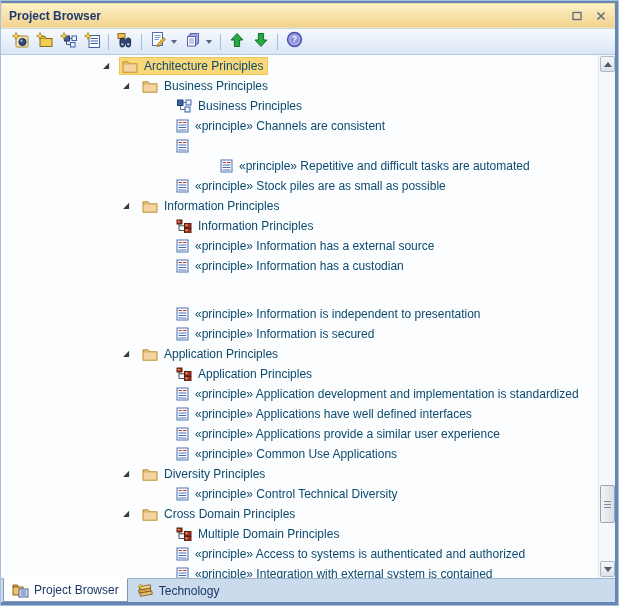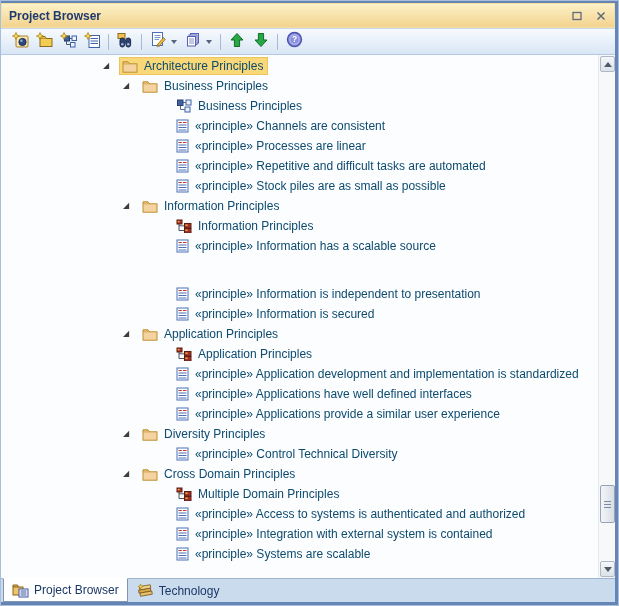--- a/index.html
+++ b/index.html
@@ -215,24 +215,23 @@
             <span class="ticon">
               <svg width="13" height="14" viewBox="0 0 13 14">
                 <rect x="1" y="1" width="11" height="12" fill="#ffffff" stroke="#4a6fb5"></rect>
                 <line x1="2.5" y1="3.5" x2="5.8" y2="3.5" stroke="#c0392b"></line>
                 <line x1="7" y1="3.5" x2="10.5" y2="3.5" stroke="#c0392b"></line>
                 <line x1="2.5" y1="6" x2="10.5" y2="6" stroke="#4a6fb5"></line>
                 <line x1="2.5" y1="8.5" x2="10.5" y2="8.5" stroke="#4a6fb5"></line>
                 <line x1="2.5" y1="11" x2="10.5" y2="11" stroke="#4a6fb5"></line>
               </svg>
             </span>
-            <span class="tlabel">«principle» Processes are linear</span>
-          </span>
-        </div>
-        <div class="trow" style="padding-left: 172px;">
+          </span>
+        </div>
+        <div class="trow" style="padding-left: 172px; margin-left: 44px;">
           <span class="selwrap">
             <span class="ticon">
               <svg width="13" height="14" viewBox="0 0 13 14">
                 <rect x="1" y="1" width="11" height="12" fill="#ffffff" stroke="#4a6fb5"></rect>
                 <line x1="2.5" y1="3.5" x2="5.8" y2="3.5" stroke="#c0392b"></line>
                 <line x1="7" y1="3.5" x2="10.5" y2="3.5" stroke="#c0392b"></line>
                 <line x1="2.5" y1="6" x2="10.5" y2="6" stroke="#4a6fb5"></line>
                 <line x1="2.5" y1="8.5" x2="10.5" y2="8.5" stroke="#4a6fb5"></line>
                 <line x1="2.5" y1="11" x2="10.5" y2="11" stroke="#4a6fb5"></line>
               </svg>
@@ -288,21 +287,36 @@
             <span class="ticon">
               <svg width="13" height="14" viewBox="0 0 13 14">
                 <rect x="1" y="1" width="11" height="12" fill="#ffffff" stroke="#4a6fb5"></rect>
                 <line x1="2.5" y1="3.5" x2="5.8" y2="3.5" stroke="#c0392b"></line>
                 <line x1="7" y1="3.5" x2="10.5" y2="3.5" stroke="#c0392b"></line>
                 <line x1="2.5" y1="6" x2="10.5" y2="6" stroke="#4a6fb5"></line>
                 <line x1="2.5" y1="8.5" x2="10.5" y2="8.5" stroke="#4a6fb5"></line>
                 <line x1="2.5" y1="11" x2="10.5" y2="11" stroke="#4a6fb5"></line>
               </svg>
             </span>
-            <span class="tlabel">«principle» Information has a scalable source</span>
+            <span class="tlabel">«principle» Information has a external source</span>
+          </span>
+        </div>
+        <div class="trow" style="padding-left: 172px;">
+          <span class="selwrap">
+            <span class="ticon">
+              <svg width="13" height="14" viewBox="0 0 13 14">
+                <rect x="1" y="1" width="11" height="12" fill="#ffffff" stroke="#4a6fb5"></rect>
+                <line x1="2.5" y1="3.5" x2="5.8" y2="3.5" stroke="#c0392b"></line>
+                <line x1="7" y1="3.5" x2="10.5" y2="3.5" stroke="#c0392b"></line>
+                <line x1="2.5" y1="6" x2="10.5" y2="6" stroke="#4a6fb5"></line>
+                <line x1="2.5" y1="8.5" x2="10.5" y2="8.5" stroke="#4a6fb5"></line>
+                <line x1="2.5" y1="11" x2="10.5" y2="11" stroke="#4a6fb5"></line>
+              </svg>
+            </span>
+            <span class="tlabel">«principle» Information has a custodian</span>
           </span>
         </div>
         <div class="trow" style="padding-left: 172px; margin-top: 28px;">
           <span class="selwrap">
             <span class="ticon">
               <svg width="13" height="14" viewBox="0 0 13 14">
                 <rect x="1" y="1" width="11" height="12" fill="#ffffff" stroke="#4a6fb5"></rect>
                 <line x1="2.5" y1="3.5" x2="5.8" y2="3.5" stroke="#c0392b"></line>
                 <line x1="7" y1="3.5" x2="10.5" y2="3.5" stroke="#c0392b"></line>
                 <line x1="2.5" y1="6" x2="10.5" y2="6" stroke="#4a6fb5"></line>
@@ -392,20 +406,35 @@
               <svg width="13" height="14" viewBox="0 0 13 14">
                 <rect x="1" y="1" width="11" height="12" fill="#ffffff" stroke="#4a6fb5"></rect>
                 <line x1="2.5" y1="3.5" x2="5.8" y2="3.5" stroke="#c0392b"></line>
                 <line x1="7" y1="3.5" x2="10.5" y2="3.5" stroke="#c0392b"></line>
                 <line x1="2.5" y1="6" x2="10.5" y2="6" stroke="#4a6fb5"></line>
                 <line x1="2.5" y1="8.5" x2="10.5" y2="8.5" stroke="#4a6fb5"></line>
                 <line x1="2.5" y1="11" x2="10.5" y2="11" stroke="#4a6fb5"></line>
               </svg>
             </span>
             <span class="tlabel">«principle» Applications provide a similar user experience</span>
+          </span>
+        </div>
+        <div class="trow" style="padding-left: 172px;">
+          <span class="selwrap">
+            <span class="ticon">
+              <svg width="13" height="14" viewBox="0 0 13 14">
+                <rect x="1" y="1" width="11" height="12" fill="#ffffff" stroke="#4a6fb5"></rect>
+                <line x1="2.5" y1="3.5" x2="5.8" y2="3.5" stroke="#c0392b"></line>
+                <line x1="7" y1="3.5" x2="10.5" y2="3.5" stroke="#c0392b"></line>
+                <line x1="2.5" y1="6" x2="10.5" y2="6" stroke="#4a6fb5"></line>
+                <line x1="2.5" y1="8.5" x2="10.5" y2="8.5" stroke="#4a6fb5"></line>
+                <line x1="2.5" y1="11" x2="10.5" y2="11" stroke="#4a6fb5"></line>
+              </svg>
+            </span>
+            <span class="tlabel">«principle» Common Use Applications</span>
           </span>
         </div>
         <div class="trow" style="padding-left: 122px;">
           <span class="expander">◢</span>
           <span class="selwrap">
             <span class="ticon">
               <svg width="16" height="13" viewBox="0 0 16 13">
                 <rect x="1" y="3.8" width="14" height="8.4" fill="#f5d3a0" stroke="#bf8f2f"></rect>
                 <path d="M1 3.8 L1 1.8 L6 1.8 L7.6 3.8" fill="#e9bd74" stroke="#bf8f2f"></path>
               </svg>

